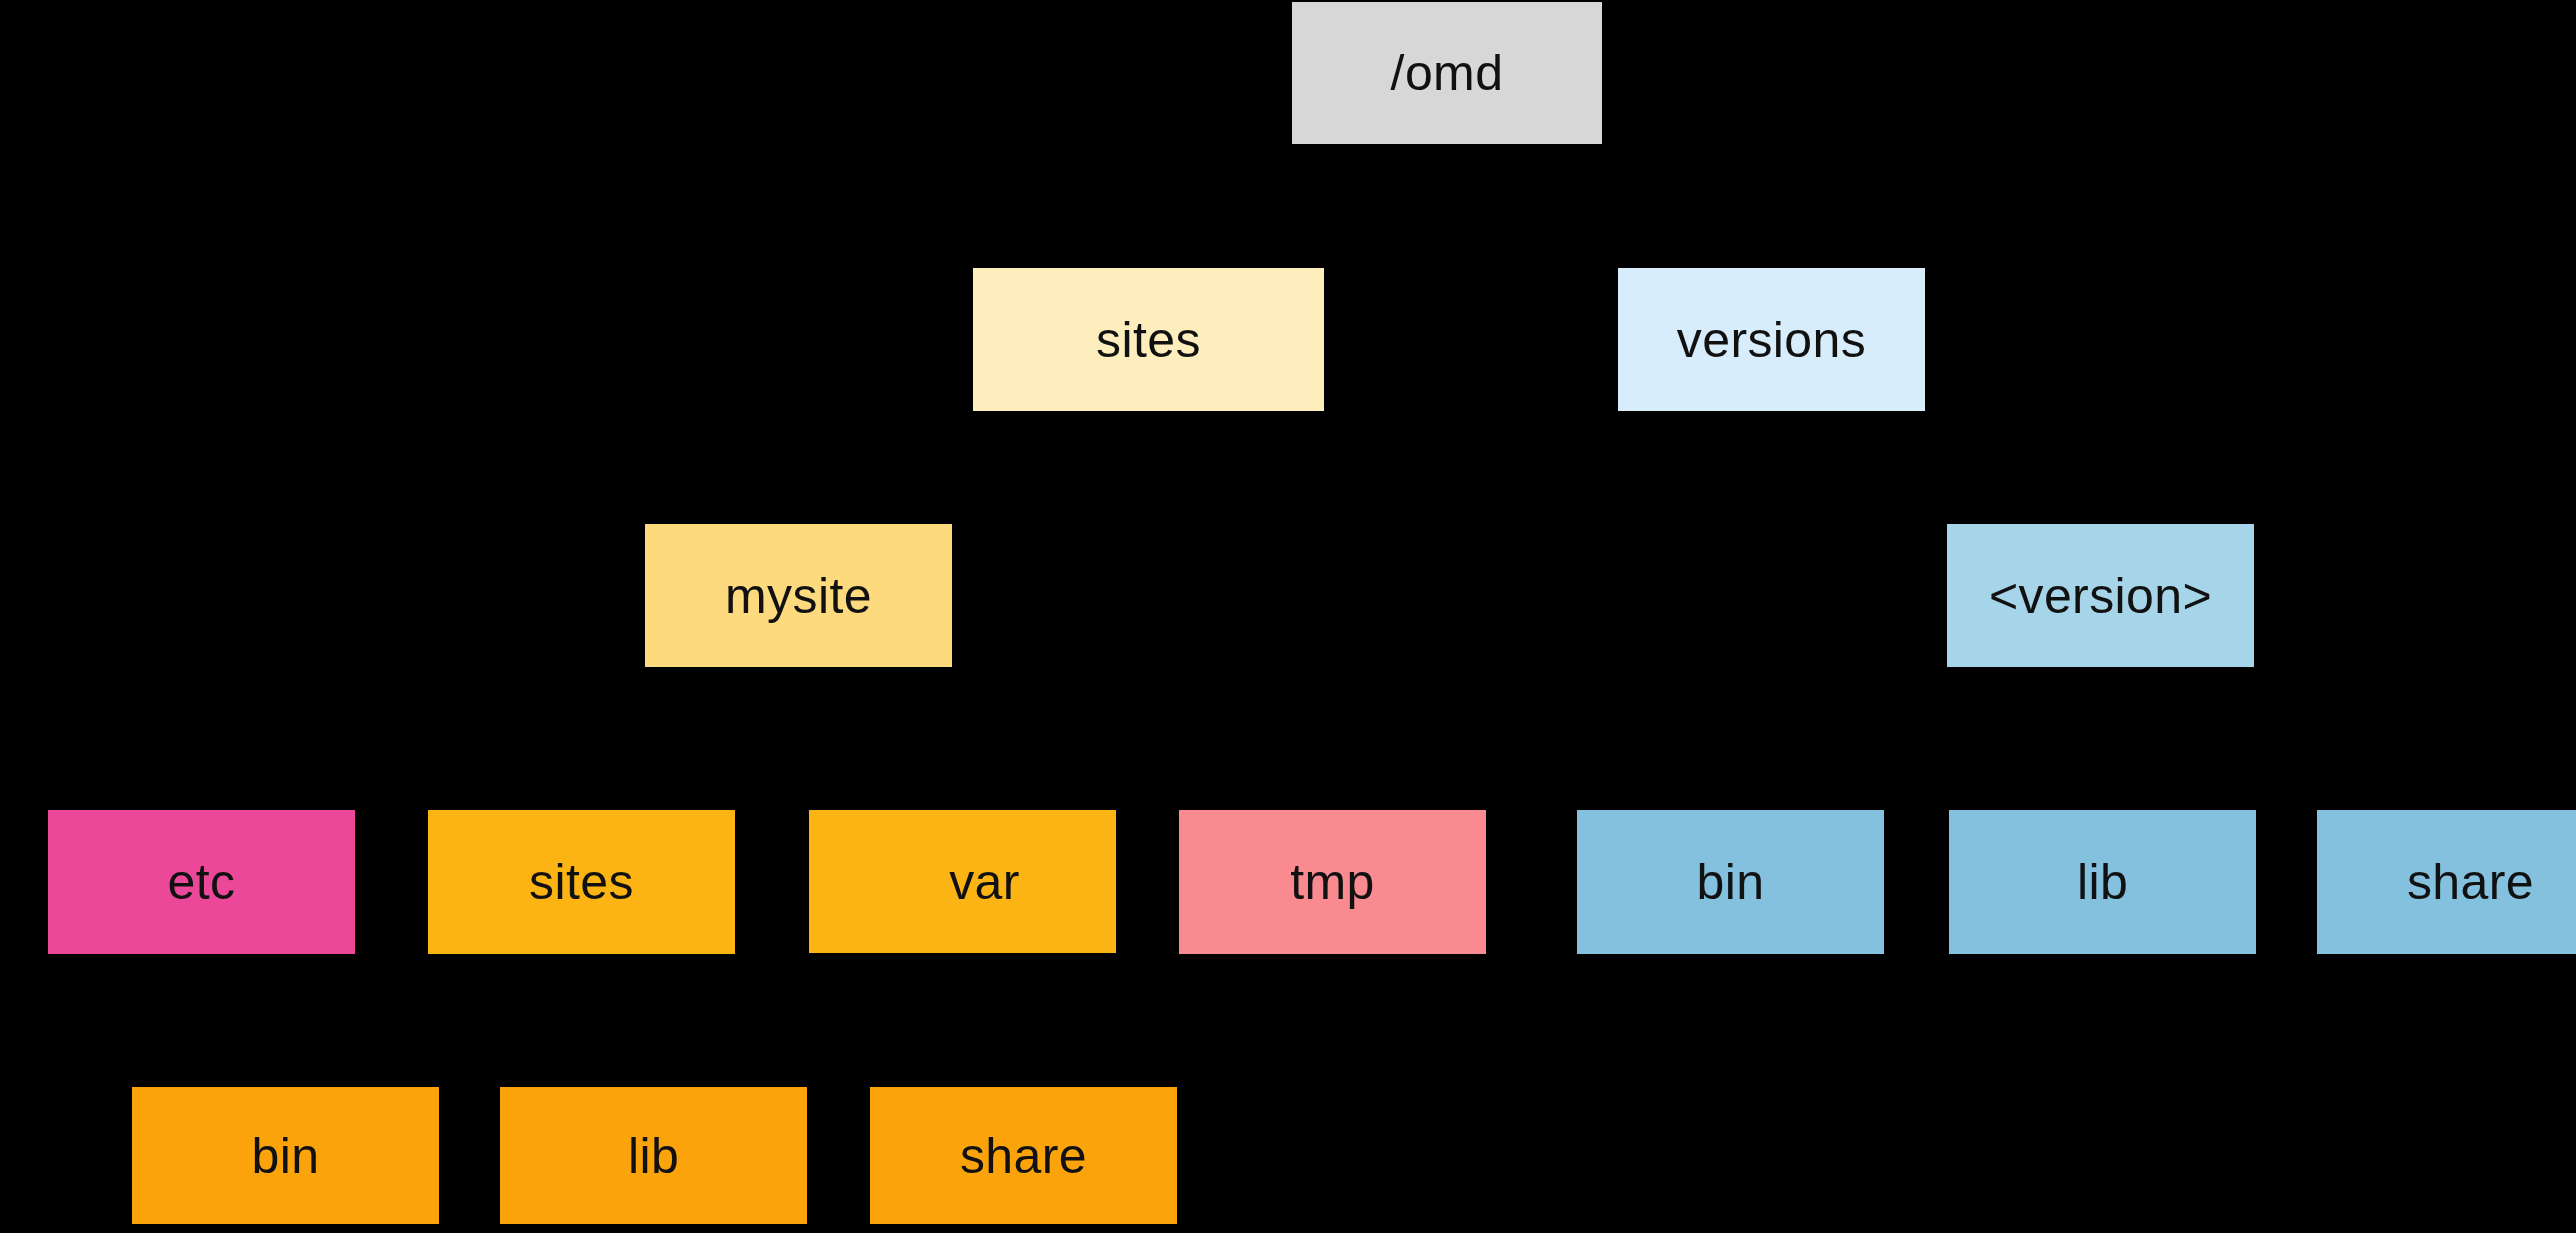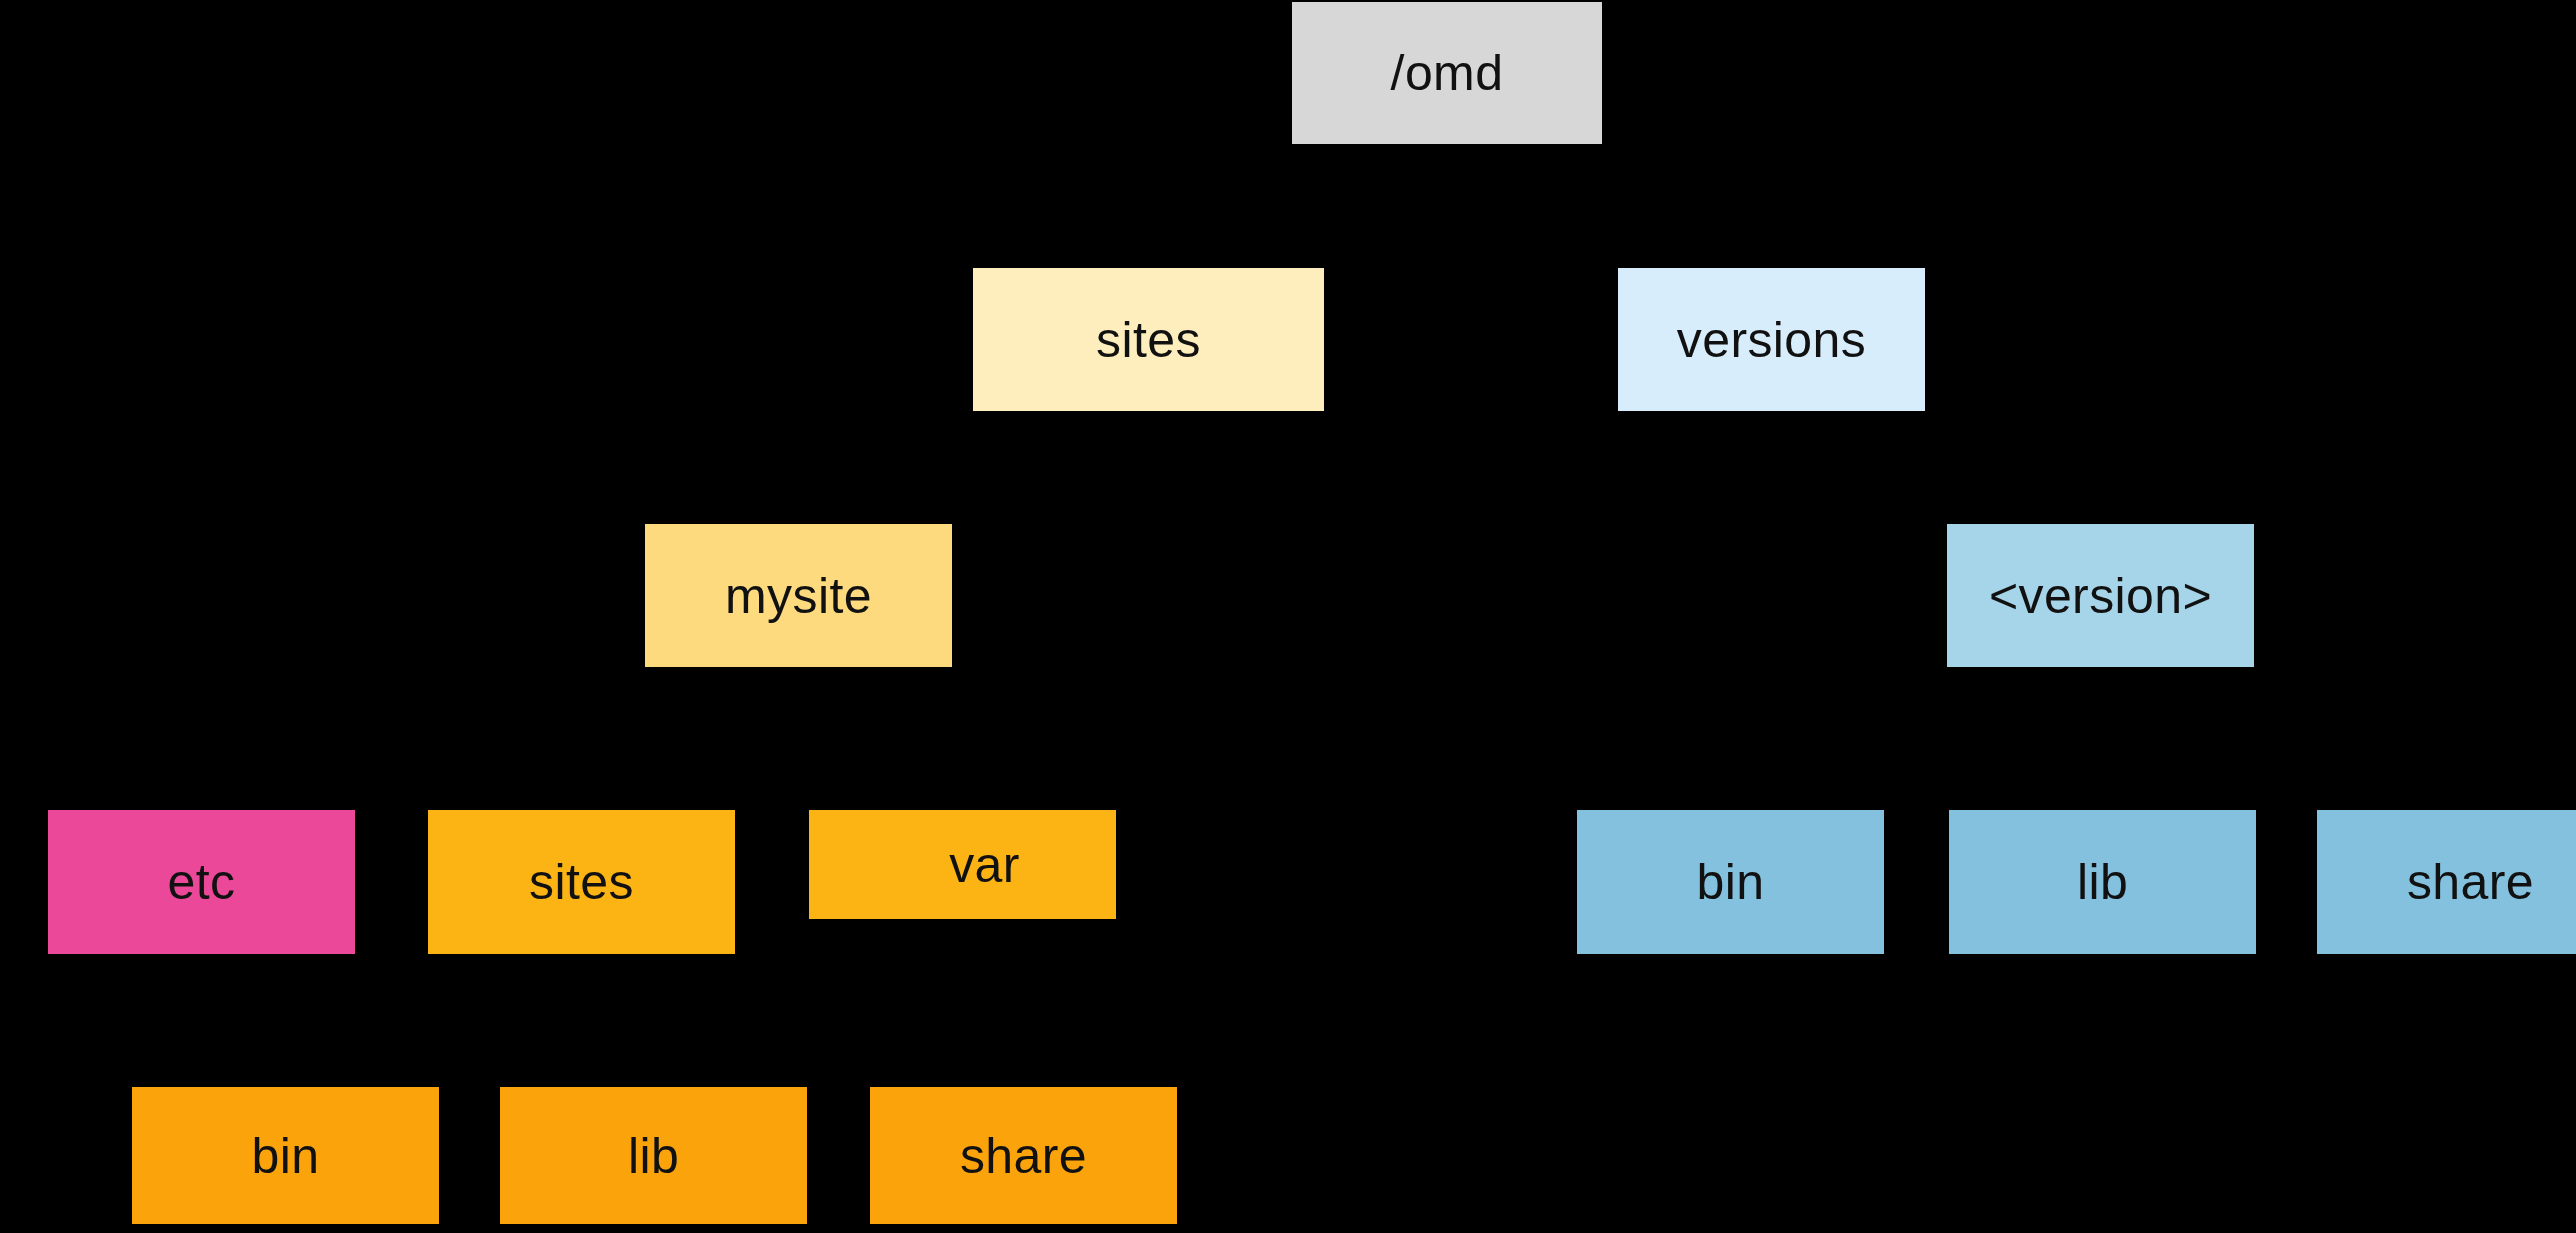--- a/index.html
+++ b/index.html
@@ -34,21 +34,22 @@
 <body>
 
 <div id="diagram" style="background: rgb(0, 0, 0);">
     <div class="tree-node" style="left: 1244px; top: 1.7px; width: 310px; height: 142px; background: rgb(215, 215, 215); color: rgb(17, 17, 17);">/omd</div>
     <div class="tree-node" style="left: 925px; top: 268px; width: 351px; height: 143px; background: rgb(254, 238, 189); color: rgb(17, 17, 17);">sites</div>
     <div class="tree-node" style="left: 1570px; top: 268px; width: 307px; height: 143px; background: rgb(215, 237, 251); color: rgb(17, 17, 17);">versions</div>
     <div class="tree-node" style="left: 597px; top: 524px; width: 307px; height: 143px; background: rgb(253, 218, 126); color: rgb(17, 17, 17);">mysite</div>
     <div class="tree-node" style="left: 1899px; top: 524px; width: 307px; height: 143px; background: rgb(166, 212, 232); color: rgb(17, 17, 17);">&lt;version&gt;</div>
     <div class="tree-node" style="left: 0px; top: 810px; width: 307px; height: 144px; background: #ec4899; color: rgb(17, 17, 17);">etc</div>
     <div class="tree-node" style="left: 380px; top: 810px; width: 307px; height: 144px; background: rgb(252, 180, 21); color: rgb(17, 17, 17);">sites</div>
-    <div class="tree-node" style="left: 761px; top: 810px; width: 307px; height: 109px; background: rgb(252, 180, 21); color: rgb(17, 17, 17); padding-left: 44px;">var</div>
+    <div class="tree-node" style="left: 761px; top: 810px; width: 307px; height: 143px; background: rgb(252, 180, 21); color: rgb(17, 17, 17); padding-left: 44px;">var</div>
+    <div class="tree-node" style="left: 1131px; top: 810px; width: 307px; height: 144px; background: rgb(249, 139, 144); color: rgb(17, 17, 17);">tmp</div>
     <div class="tree-node" style="left: 1529px; top: 810px; width: 307px; height: 144px; background: rgb(131, 193, 222); color: rgb(17, 17, 17);">bin</div>
     <div class="tree-node" style="left: 1901px; top: 810px; width: 307px; height: 144px; background: rgb(131, 193, 222); color: rgb(17, 17, 17);">lib</div>
     <div class="tree-node" style="left: 2269px; top: 810px; width: 307px; height: 144px; background: rgb(131, 193, 222); color: rgb(17, 17, 17);">share</div>
     <div class="tree-node" style="left: 84px; top: 1087px; width: 307px; height: 137px; background: rgb(251, 163, 11); color: rgb(17, 17, 17);">bin</div>
     <div class="tree-node" style="left: 452px; top: 1087px; width: 307px; height: 137px; background: rgb(251, 163, 11); color: rgb(17, 17, 17);">lib</div>
     <div class="tree-node" style="left: 822px; top: 1087px; width: 307px; height: 137px; background: rgb(251, 163, 11); color: rgb(17, 17, 17);">share</div>
   </div>
 
 
 </body></html>

